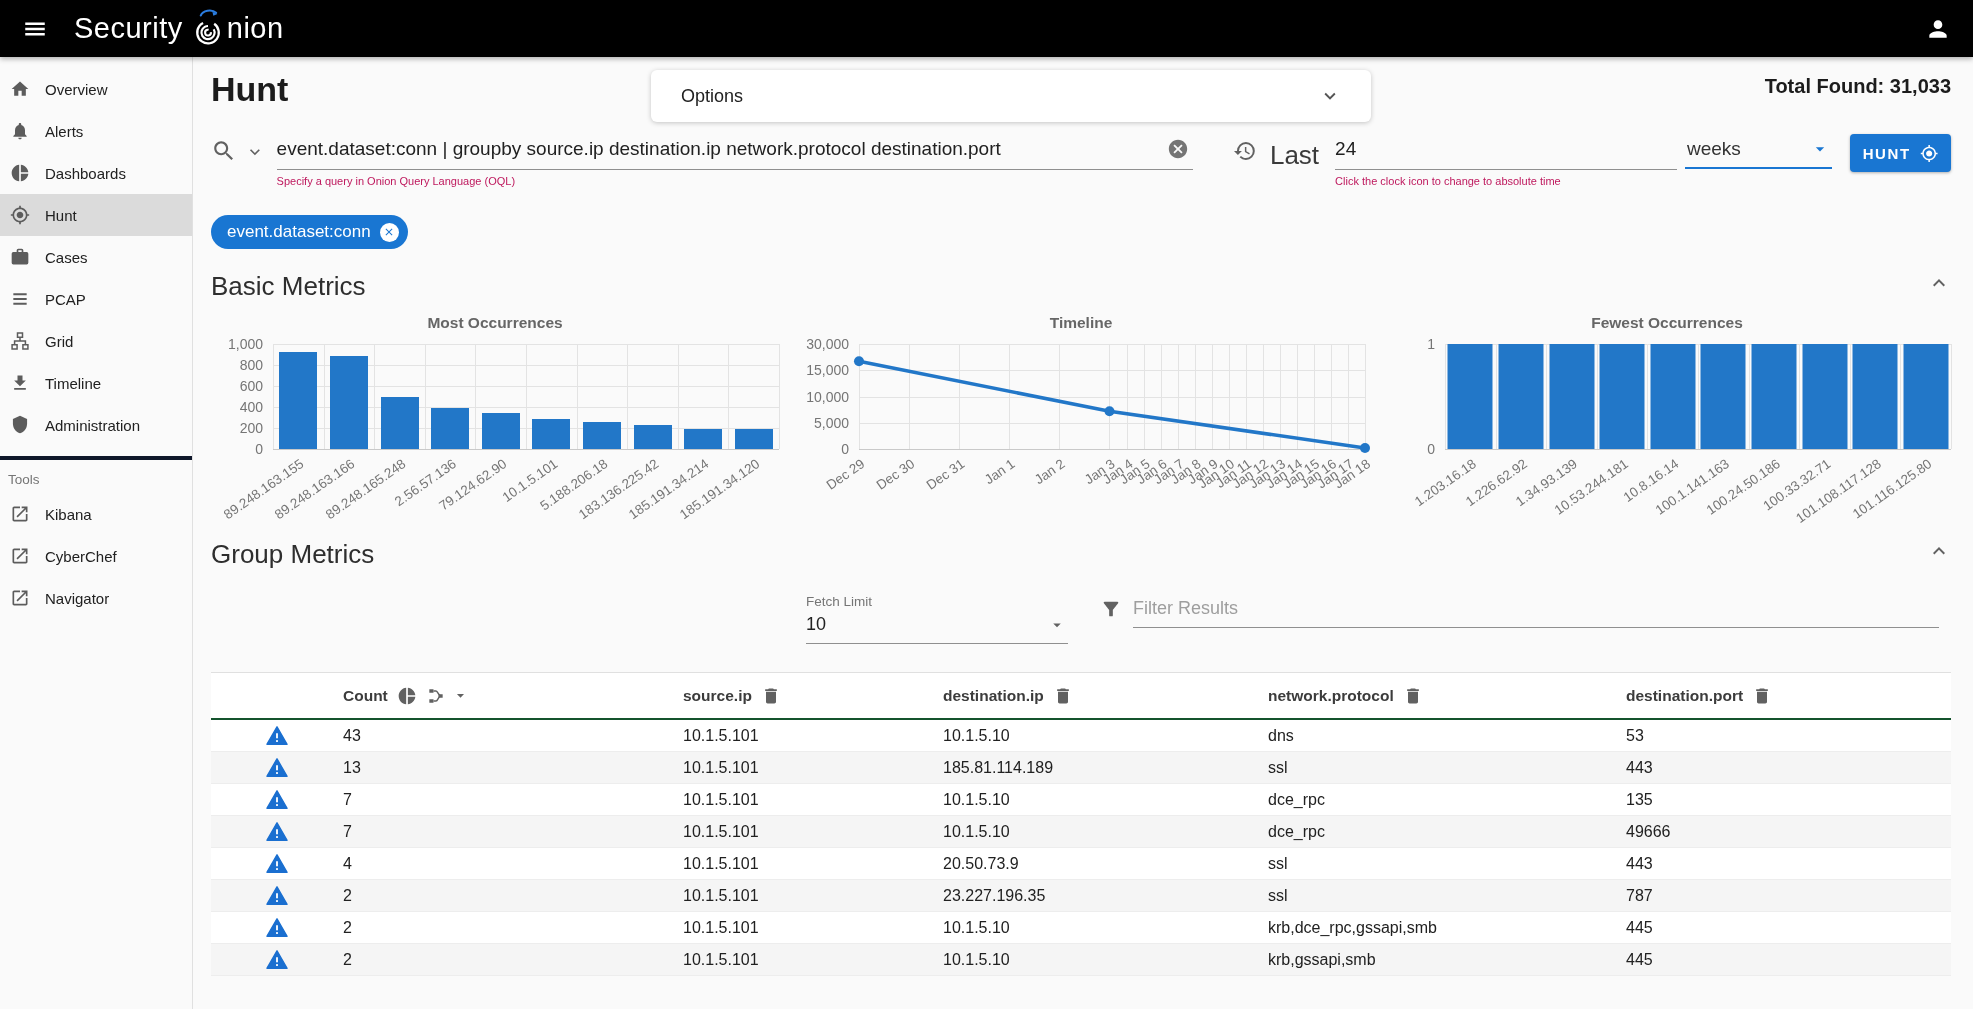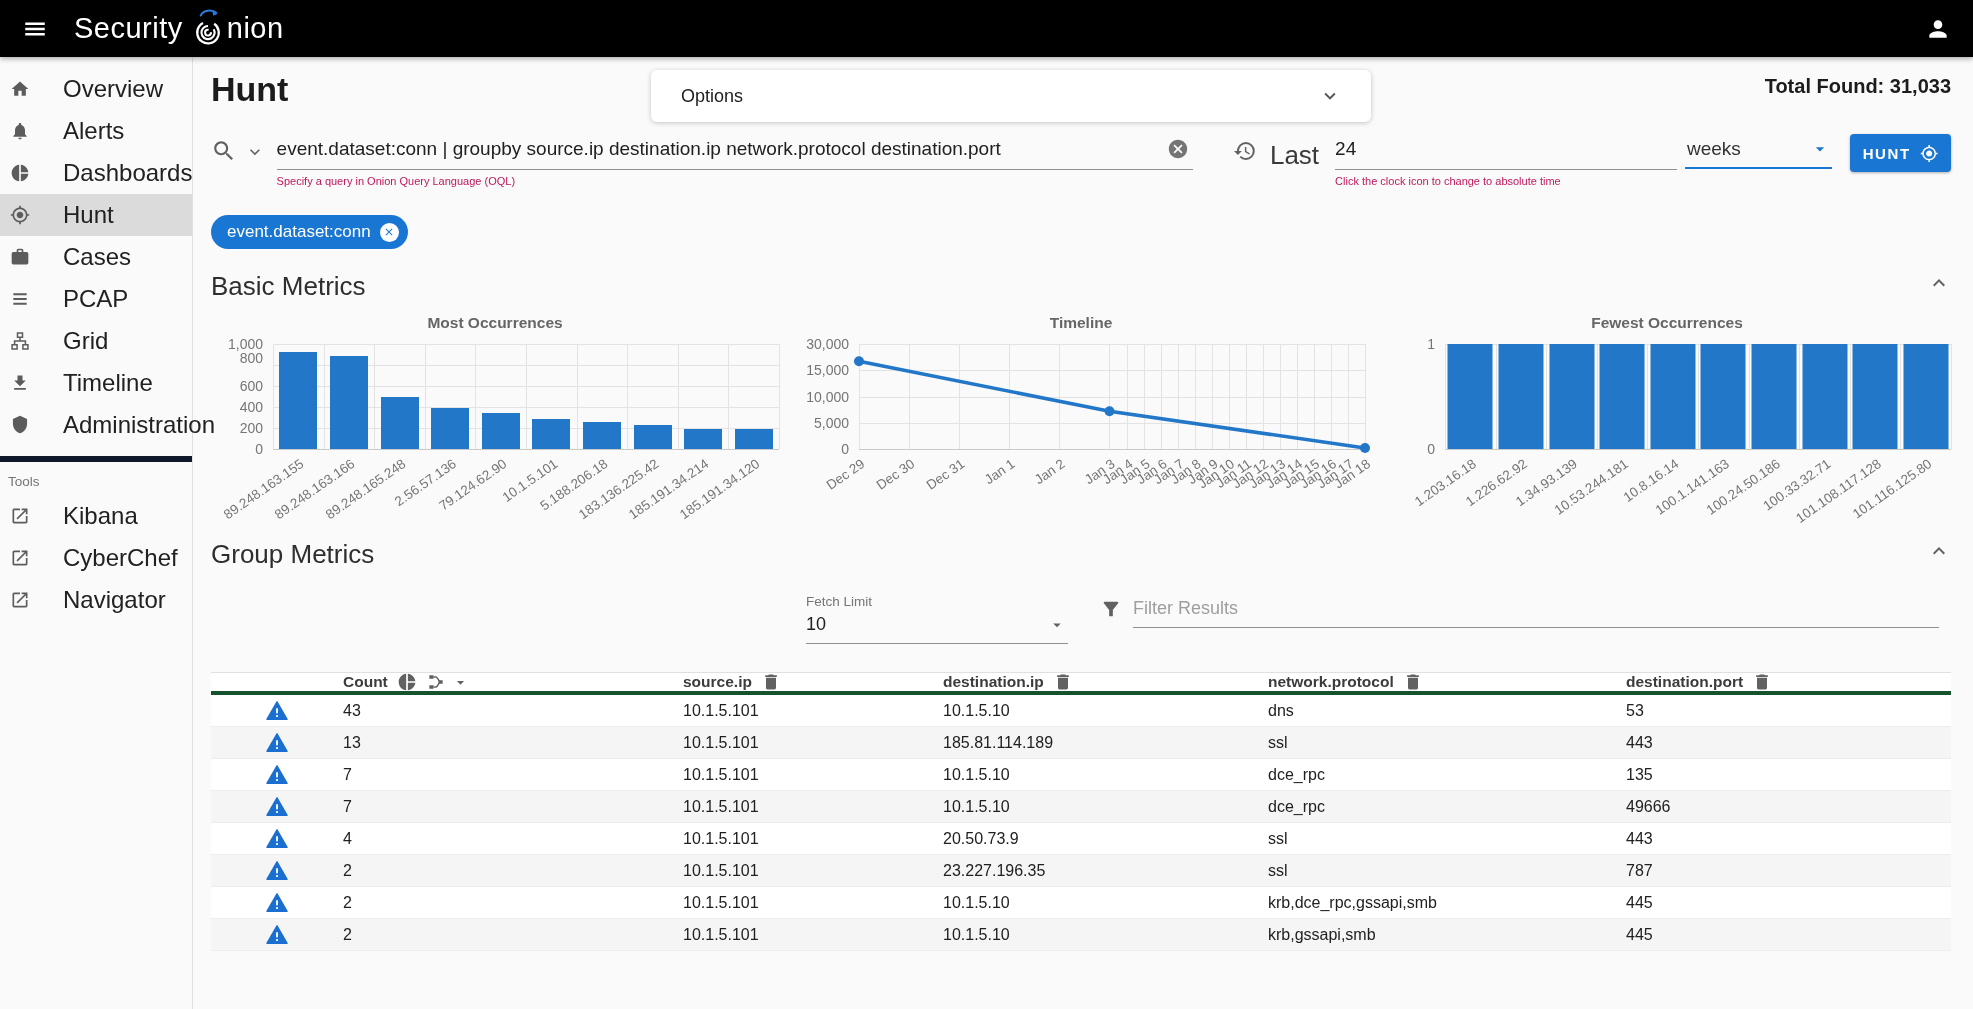--- a/index.html
+++ b/index.html
@@ -16,22 +16,22 @@
 .brand{font-size:29px;font-weight:500;letter-spacing:.5px;color:#fff}
 .onion-wrap{width:36px;height:44px;margin:0 1px 0 7px;color:#fff}
 .account{margin-left:auto;width:26px;height:26px;color:#fff;cursor:pointer}
 
 
 .layout{display:flex;height:952px}
 .sidebar{width:193px;background:#fafafa;border-right:1px solid #e0e0e0;padding-top:11px;flex:none}
 .side-item{height:42px;display:flex;align-items:center;padding-left:10px;cursor:pointer;color:#212121}
 .side-item.selected{background:#dbdbdb}
 .side-ih{width:20px;height:20px;color:#5c5c5c;flex:none}
-.side-label{font-size:24px;margin-left:33px;white-space:nowrap}
-.tools-sec{margin-top:10px;border-top:6px solid #0f172a;padding-top:6px}
+.side-label{font-size:15px;margin-left:15px;white-space:nowrap}
+.tools-sec{margin-top:10px;border-top:4px solid #0f172a;padding-top:6px}
 .tools-h{font-size:13.5px;color:#757575;padding:6px 0 6px 8px}
 
 
 .content{flex:1;padding:0 22px 0 18px;position:relative;overflow:hidden}
 .toprow{position:relative;margin-top:13px;height:64px}
 .toprow h1{font-size:34px;font-weight:bold;color:#1c1c1c;margin-top:2px}
 .options-card{position:absolute;left:440px;top:0;width:720px;height:52px;background:#fff;border-radius:6px;box-shadow:0 1px 5px rgba(0,0,0,.22);display:flex;align-items:center;justify-content:space-between;padding:0 30px;font-size:18px;color:#212121;cursor:pointer}
 .options-card .ih{width:22px;height:22px;color:#555}
 .total{position:absolute;right:0;top:5px;font-size:20px;font-weight:bold;color:#1c1c1c}
 
@@ -87,21 +87,21 @@
 .fval-row{display:flex;align-items:center;justify-content:space-between;font-size:18px;color:#212121;border-bottom:1px solid #8f8f8f;padding:3px 2px 8px 0;margin-top:2px}
 .fcaret{width:18px;height:18px;color:#616161}
 .filterbox{display:flex;align-items:flex-end;margin-left:32px}
 .funnel{width:22px;height:22px;color:#616161;margin:0 11px 8px 0}
 .finput{width:806px;font-size:18px;padding:4px 0 8px 0;border-bottom:1px solid #8f8f8f}
 .finput::placeholder{color:#9e9e9e}
 
 
 .gtable{margin-top:28px;background:#fff}
 .thead,.trow{display:grid;grid-template-columns:132px 340px 260px 325px 358px 1fr;align-items:center}
-.thead{height:23px;border-top:1px solid #e0e0e0;border-bottom:4px solid #14532d;font-size:15.5px;font-weight:bold;color:#3c3c3c}
+.thead{height:48px;border-top:1px solid #e0e0e0;border-bottom:2px solid #14532d;font-size:15.5px;font-weight:bold;color:#3c3c3c}
 .trow{height:32px;border-bottom:1px solid #ededed;font-size:16px;color:#212121}
 .trow:nth-child(even){background:#f5f5f5}
 .tcell{overflow:hidden;white-space:nowrap}
 .tcell.th{display:flex;align-items:center;gap:9px}
 .c-icon{display:flex;align-items:center;justify-content:center}
 .hic{width:20px;height:20px;color:#616161;cursor:pointer}
 .hic.caret{width:17px;height:17px;margin-left:-3px}
 .warn-wrap{width:22px;height:22px;cursor:pointer}
 </style>
 </head>
@@ -325,21 +325,21 @@
           </svg>
         </span>
     </div>
 
     <div class="charts">
       <div class="chart">
           <div class="chart-title">Most Occurrences</div>
           <div class="chart-body">
             <div class="chart-yaxis">
               <span class="ytick" style="top:-8px">1,000</span>
-              <span class="ytick" style="top:6px">800</span>
+              <span class="ytick" style="top:13px">800</span>
               <span class="ytick" style="top:34px">600</span>
               <span class="ytick" style="top:55px">400</span>
               <span class="ytick" style="top:76px">200</span>
               <span class="ytick" style="top:97px">0</span>
             </div>
             <div class="chart-plot">
               <i class="hgrid" style="top:0px"></i>
               <i class="hgrid" style="top:20.999999999999996px"></i>
               <i class="hgrid" style="top:42px"></i>
               <i class="hgrid" style="top:63px"></i>

